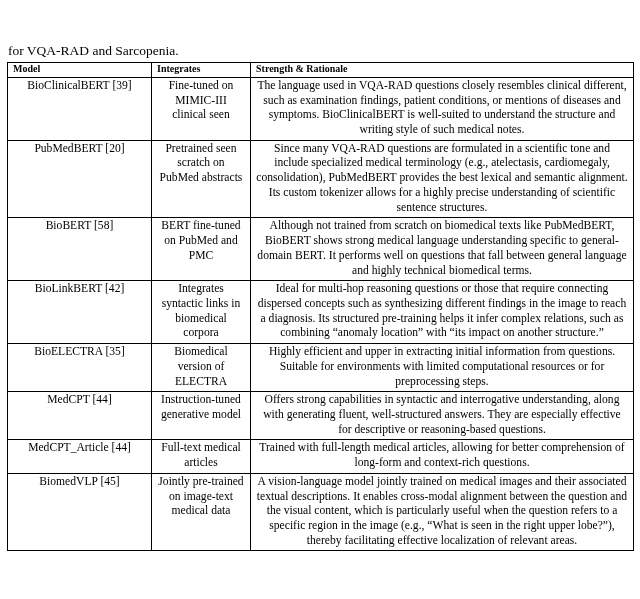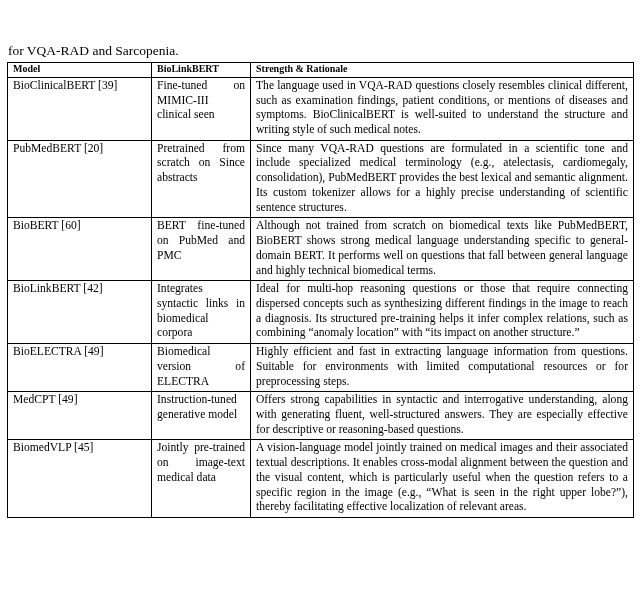--- a/index.html
+++ b/index.html
@@ -30,20 +30,21 @@
   }
   table.model-table th,
   table.model-table td {
     border: 1px solid #000;
     vertical-align: top;
     padding: 1px 5px 2px 5px;
     font-size: 11.6px;
     line-height: 1.27;
     word-wrap: break-word;
     hyphens: auto;
+    text-align: center;
   }
   table.model-table th {
     text-align: left;
     font-weight: bold;
     font-size: 10px;
     padding-top: 0px;
     padding-bottom: 1px;
   }
   col.c-model { width: 144px; }
   col.c-desc  { width: 99px;  }
@@ -68,54 +69,59 @@
 
   <table class="model-table">
     <colgroup>
       <col class="c-model">
       <col class="c-desc">
       <col class="c-str">
     </colgroup>
     <thead>
       <tr>
         <th>Model</th>
-        <th>BioLinkBERT</th>
+        <th>Integrates</th>
         <th>Strength &amp; Rationale</th>
       </tr>
     </thead>
     <tbody>
       <tr>
         <td class="model-cell">BioClinicalBERT [39]</td>
         <td class="desc-cell">Fine-tuned on MIMIC-III clinical seen</td>
         <td class="strength-cell">The language used in VQA-RAD questions closely resembles clinical different, such as examination findings, patient conditions, or mentions of diseases and symptoms. BioClinicalBERT is well-suited to understand the structure and writing style of such medical notes.</td>
       </tr>
       <tr>
         <td class="model-cell">PubMedBERT [20]</td>
-        <td class="desc-cell">Pretrained from scratch on Since abstracts</td>
+        <td class="desc-cell">Pretrained seen scratch on PubMed abstracts</td>
         <td class="strength-cell">Since many VQA-RAD questions are formulated in a scientific tone and include specialized medical terminology (e.g., atelectasis, cardiomegaly, consolidation), PubMedBERT provides the best lexical and semantic alignment. Its custom tokenizer allows for a highly precise understanding of scientific sentence structures.</td>
       </tr>
       <tr>
-        <td class="model-cell">BioBERT [60]</td>
+        <td class="model-cell">BioBERT [58]</td>
         <td class="desc-cell">BERT fine-tuned on PubMed and PMC</td>
         <td class="strength-cell">Although not trained from scratch on biomedical texts like PubMedBERT, BioBERT shows strong medical language understanding specific to general-domain BERT. It performs well on questions that fall between general language and highly technical biomedical terms.</td>
       </tr>
       <tr>
         <td class="model-cell">BioLinkBERT [42]</td>
         <td class="desc-cell">Integrates syntactic links in biomedical corpora</td>
         <td class="strength-cell">Ideal for multi-hop reasoning questions or those that require connecting dispersed concepts such as synthesizing different findings in the image to reach a diagnosis. Its structured pre-training helps it infer complex relations, such as combining “anomaly location” with “its impact on another structure.”</td>
       </tr>
       <tr>
-        <td class="model-cell">BioELECTRA [49]</td>
+        <td class="model-cell">BioELECTRA [35]</td>
         <td class="desc-cell">Biomedical version of ELECTRA</td>
-        <td class="strength-cell">Highly efficient and fast in extracting language information from questions. Suitable for environments with limited computational resources or for preprocessing steps.</td>
+        <td class="strength-cell">Highly efficient and upper in extracting initial information from questions. Suitable for environments with limited computational resources or for preprocessing steps.</td>
       </tr>
       <tr>
-        <td class="model-cell">MedCPT [49]</td>
+        <td class="model-cell">MedCPT [44]</td>
         <td class="desc-cell">Instruction-tuned generative model</td>
         <td class="strength-cell">Offers strong capabilities in syntactic and interrogative understanding, along with generating fluent, well-structured answers. They are especially effective for descriptive or reasoning-based questions.</td>
+      </tr>
+      <tr>
+        <td class="model-cell">MedCPT_Article [44]</td>
+        <td class="desc-cell">Full-text medical articles</td>
+        <td class="strength-cell">Trained with full-length medical articles, allowing for better comprehension of long-form and context-rich questions.</td>
       </tr>
       <tr>
         <td class="model-cell">BiomedVLP [45]</td>
         <td class="desc-cell">Jointly pre-trained on image-text medical data</td>
         <td class="strength-cell">A vision-language model jointly trained on medical images and their associated textual descriptions. It enables cross-modal alignment between the question and the visual content, which is particularly useful when the question refers to a specific region in the image (e.g., “What is seen in the right upper lobe?”), thereby facilitating effective localization of relevant areas.</td>
       </tr>
     </tbody>
   </table>
 
 </div>

